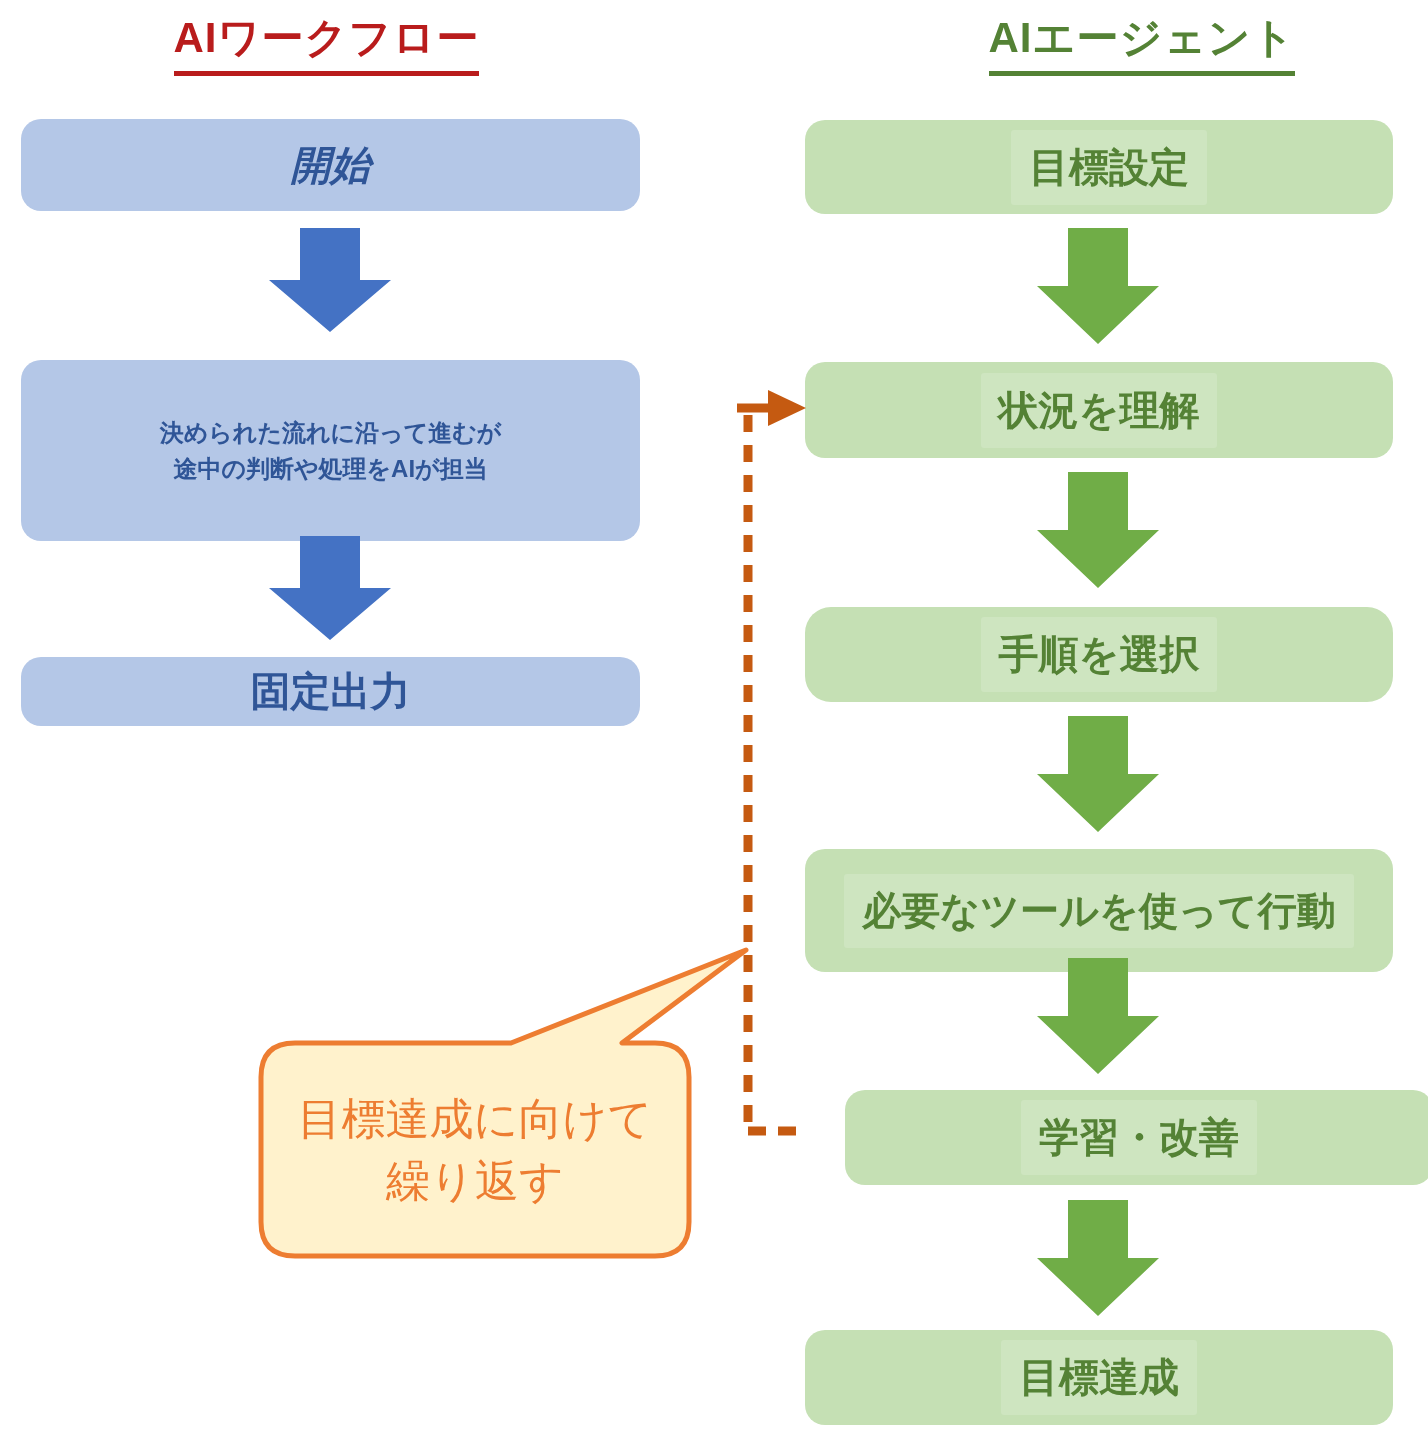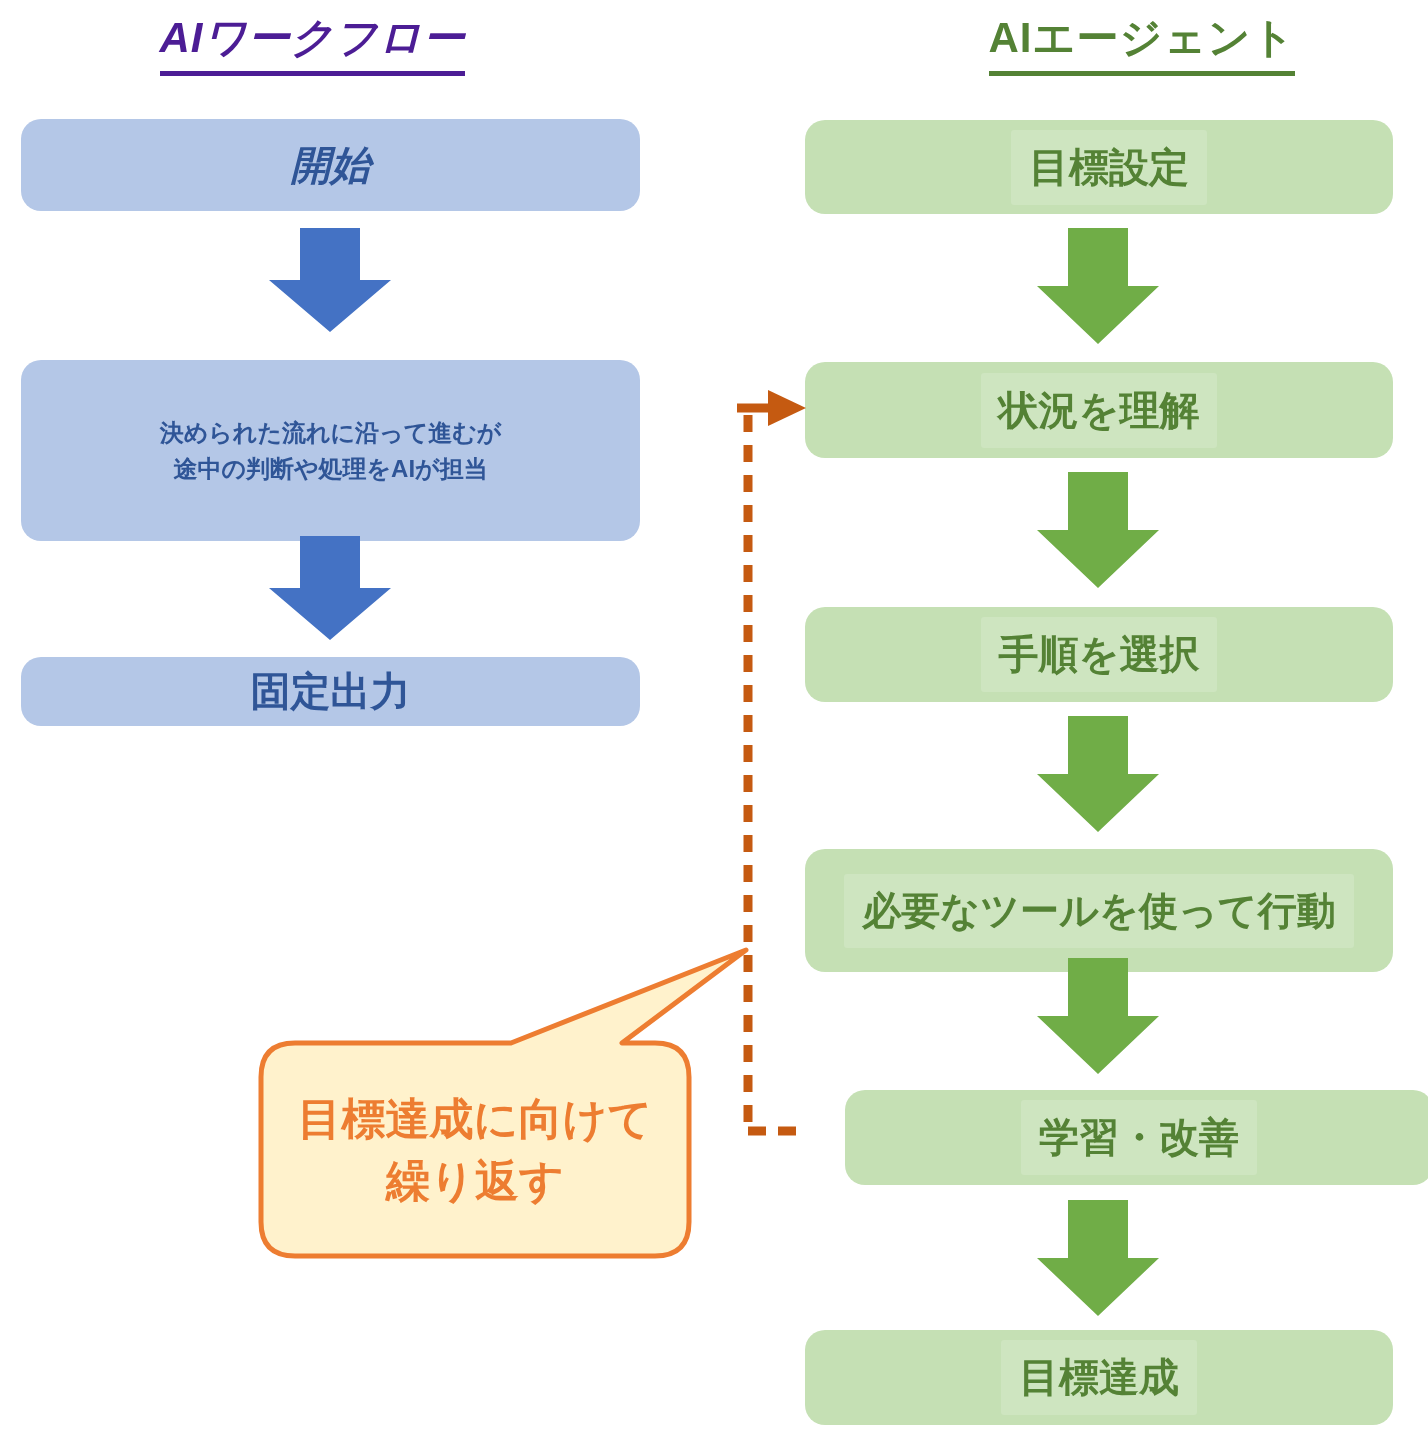--- a/index.html
+++ b/index.html
@@ -18,21 +18,21 @@
     display: flex; align-items: flex-start; justify-content: center;
     font-weight: 700; font-size: 42px; letter-spacing: 1px;
     top: 10px; height: 80px;
   }
   .col-title .ul {
     display: inline-block;
     padding-bottom: 5px;
     border-bottom: 5px solid currentColor;
     white-space: nowrap;
   }
-  .wf-title { left: 3px;  width: 619px; color: #4c1d95; font-style: italic; }
+  .wf-title { left: 17px;  width: 619px; color: #b91c1c; }
   .ag-title { left: 848px; width: 588px; color: #548235; }
 
   
   .flow-box {
     border-radius: 20px;
     display: flex; align-items: center; justify-content: center;
     text-align: center;
     font-weight: 700;
     white-space: pre-line;
   }
@@ -50,21 +50,21 @@
     background: rgba(255,255,255,0.16);
     padding: 10px 18px;
     border-radius: 3px;
   }
   .wf-box1 { top: 119px;  height: 92px; font-style: italic; }
   .wf-box2 { top: 360px;  height: 181px; font-size: 24px; line-height: 1.5; }
   .wf-box3 { top: 657px;  height: 69px; }
 
   .ag-box1 { top: 120px;  height: 94px; padding-left: 20px; }
   .ag-box2 { top: 362px;  height: 96px; }
-  .ag-box3 { top: 607px;  height: 95px; }
+  .ag-box3 { top: 607px;  height: 95px; border-radius: 26px; }
   .ag-box4 { top: 849px;  height: 123px; font-size: 39px; }
   .ag-box5 { top: 1090px; height: 95px; margin-left: 40px; }
   .ag-box6 { top: 1330px; height: 95px; }
 
   
   .down-arrow {
     width: 122px;
     clip-path: polygon(25.4% 0, 74.6% 0, 74.6% 50%, 100% 50%, 50% 100%, 0 50%, 25.4% 50%);
   }
   .wf-arrow { left: 269px; height: 104px; background: #4472c4; }
@@ -78,21 +78,21 @@
   .ag-arrow5 { top: 1200px; }
 
   
   #loop-svg { left: 0; top: 0; width: 1428px; height: 1447px; pointer-events: none; }
 
   
   .callout-text {
     left: 261px; top: 1043px; width: 428px; height: 213px;
     display: flex; align-items: center; justify-content: center;
     text-align: center;
-    color: #ed7d31; font-weight: 700; font-size: 44px; line-height: 1.4;
+    color: #ed7d31; font-weight: 400; font-size: 44px; line-height: 1.4;
     white-space: pre-line;
   }
 </style>
 </head>
 <body>
 
 <div id="stage">
 
   <div class="abs col-title wf-title">
     <span class="ul">AIワークフロー</span>

